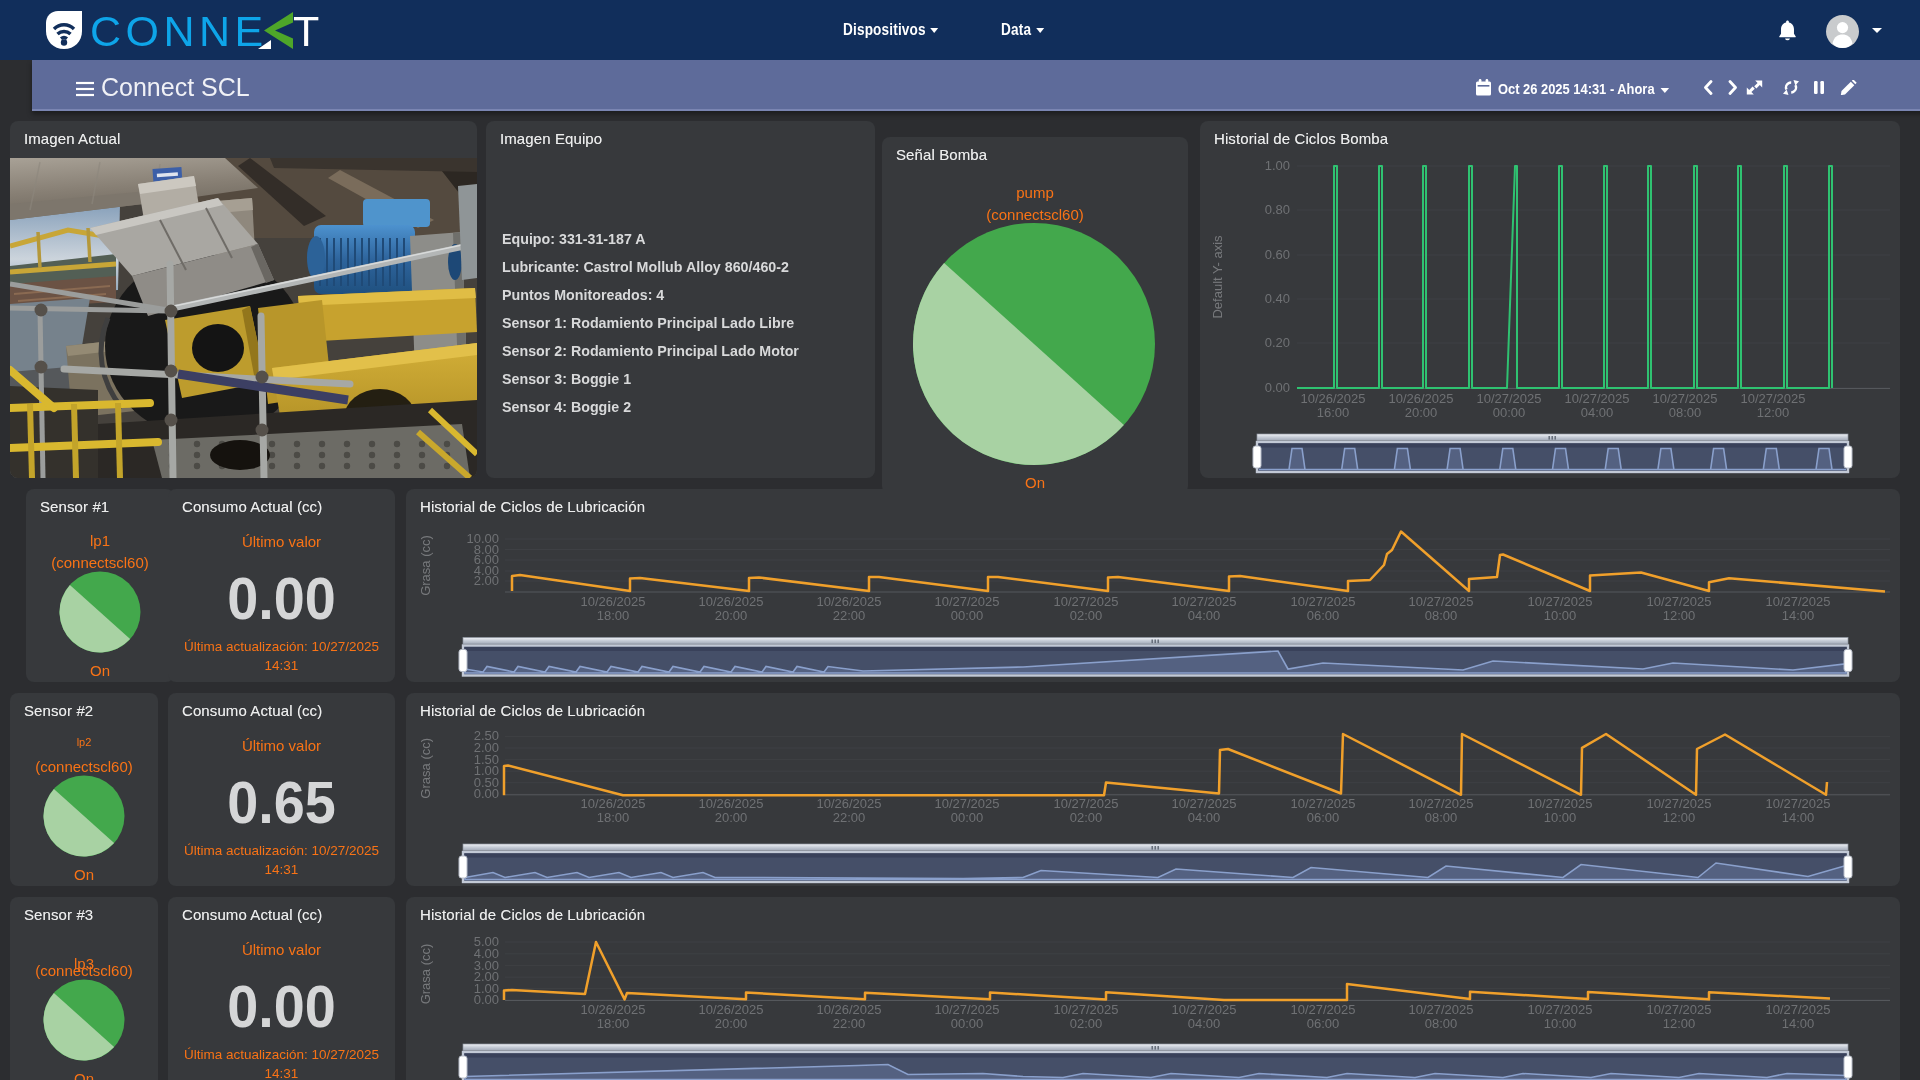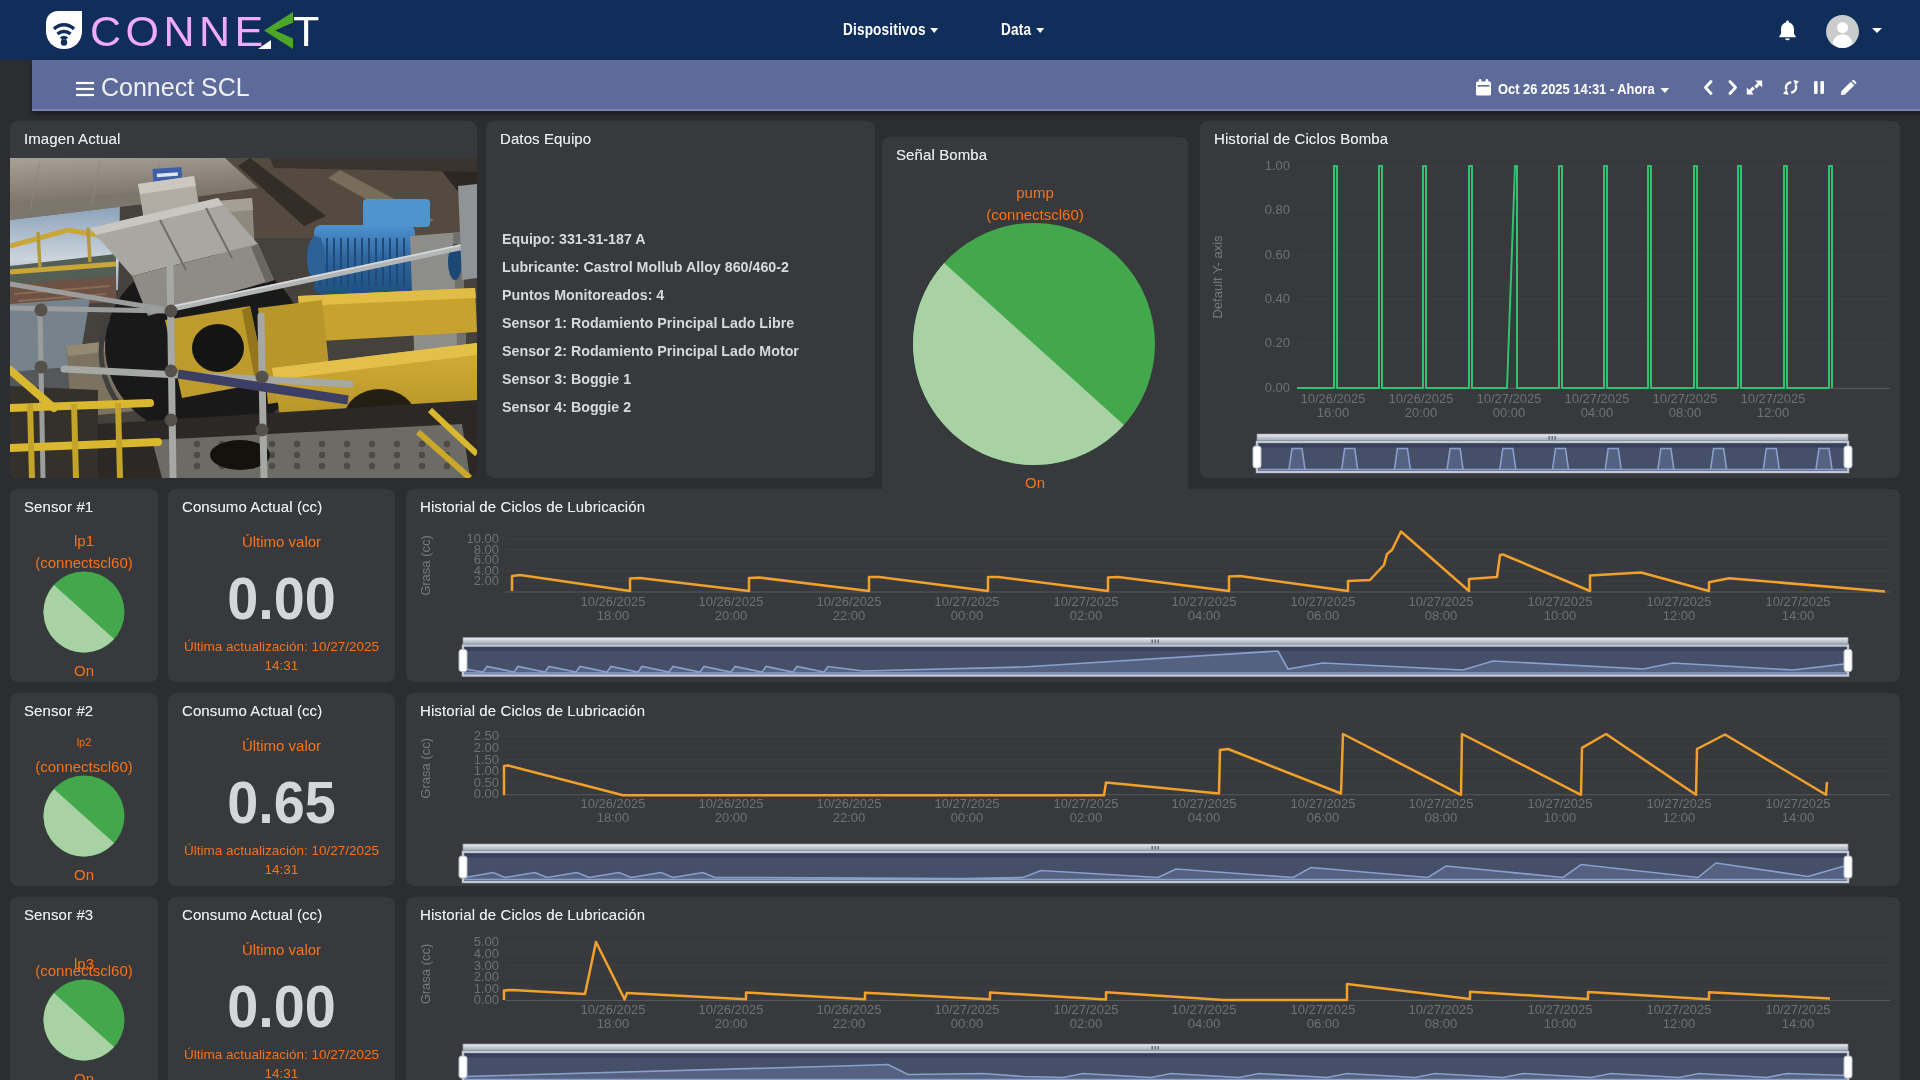--- a/index.html
+++ b/index.html
@@ -23,21 +23,21 @@
 <div id="navbar">
 <svg class="abs" style="left:46px;top:11px" width="290" height="40" viewBox="0 0 290 40">
       <path d="M36,0 L36,20 C36,30.5 28.5,38 18,38 C7.5,38 0,30.5 0,20 L0,12 C0,5 5,0 12,0 Z" fill="#fff"></path>
       <g fill="none" stroke="#112e5b" stroke-width="3.4">
         <path d="M8,18 A14,14 0 0 1 28,18"></path>
         <path d="M11.5,23 A9.5,9.5 0 0 1 24.5,23"></path>
         <path d="M15,27.6 A5,5 0 0 1 21,27.6"></path>
       </g>
       <circle cx="18" cy="31.5" r="3.2" fill="#112e5b"></circle>
     </svg>
-<span class="abs" style="left:90px;top:7px;color:#f0abfc;font-size:43px;letter-spacing:4.5px;font-weight:normal">CONNE</span>
+<span class="abs" style="left:90px;top:7px;color:#0ea5e9;font-size:43px;letter-spacing:4.5px;font-weight:normal">CONNE</span>
 <svg class="abs" style="left:254px;top:12px" width="41" height="37" viewBox="0 0 41 37">
 <path d="M39,0 L10,18.5 L39,37 L39,26.5 L21,18.5 L39,10.5 Z" fill="#4ea629"></path>
 <path d="M4,37 L17,37 L17,28 Z" fill="#fff"></path>
 </svg>
 <span class="abs" style="left:293px;top:7px;color:#fff;font-size:43px;font-weight:normal">T</span>
 <span class="abs navlink" style="left:843px;top:20px">Dispositivos<span class="caret"></span></span>
 <span class="abs navlink" style="left:1001px;top:20px">Data<span class="caret"></span></span>
 <svg class="abs" style="left:1777px;top:19px" width="21" height="24" viewBox="0 0 24 26">
       <path d="M12,1 C12.9,1 13.6,1.7 13.6,2.6 L13.6,3.3 C17,4.1 19.4,7.1 19.4,10.8 L19.4,16.2 L21.4,19.2 Q21.8,20 21,20 L3,20 Q2.2,20 2.6,19.2 L4.6,16.2 L4.6,10.8 C4.6,7.1 7,4.1 10.4,3.3 L10.4,2.6 C10.4,1.7 11.1,1 12,1 Z" fill="#fff"></path>
       <path d="M9.2,21.5 L14.8,21.5 A2.9,2.9 0 0 1 9.2,21.5 Z" fill="#fff"></path>
@@ -266,21 +266,21 @@
       <g stroke="#c3a42a" stroke-width="6">
         <line x1="20" y1="246" x2="22" y2="320"></line>
         <line x1="64" y1="246" x2="66" y2="320"></line>
         <line x1="108" y1="245" x2="110" y2="320"></line>
       </g>
       <line x1="420" y1="252" x2="467" y2="296" stroke="#d9b82f" stroke-width="6"></line>
       <line x1="408" y1="274" x2="460" y2="320" stroke="#c9a82c" stroke-width="6"></line>
     </svg>
 </div>
 <div class="panel" style="left:486px;top:121px;width:389px;height:357px">
-<div class="ptitle">Datos Equipo</div>
+<div class="ptitle">Imagen Equipo</div>
 <div class="abs" style="left:16px;top:104px;font-size:15px;font-weight:bold;color:#d8d9da;line-height:28px;transform:scaleX(.95);transform-origin:left top">
 Equipo: 331-31-187 A<br>
 Lubricante: Castrol Mollub Alloy 860/460-2<br>
 Puntos Monitoreados: 4<br>
 Sensor 1: Rodamiento Principal Lado Libre<br>
 Sensor 2: Rodamiento Principal Lado Motor<br>
 Sensor 3: Boggie 1<br>
 Sensor 4: Boggie 2
 </div>
   </div>
@@ -335,21 +335,21 @@
       <rect x="348.5" y="315" width="1.4" height="3.6" fill="#5f6673"></rect>
       <rect x="351.5" y="315" width="1.4" height="3.6" fill="#5f6673"></rect>
       <rect x="354.5" y="315" width="1.4" height="3.6" fill="#5f6673"></rect>
       <rect x="57" y="321" width="591" height="30" fill="#454f68" stroke="#c2c9d6" stroke-width="2.4"></rect>
       <rect x="58.5" y="322.5" width="588" height="4" fill="#39415a"></rect>
       <path d="M59,348.5 L89.0,348.5 L92.0,327.5 h10 L105.0,348.5 L141.7,348.5 L144.7,327.5 h10 L157.7,348.5 L194.4,348.5 L197.4,327.5 h10 L210.4,348.5 L247.1,348.5 L250.1,327.5 h10 L263.1,348.5 L299.8,348.5 L302.8,327.5 h10 L315.8,348.5 L352.5,348.5 L355.5,327.5 h10 L368.5,348.5 L405.2,348.5 L408.2,327.5 h10 L421.2,348.5 L457.9,348.5 L460.9,327.5 h10 L473.9,348.5 L510.6,348.5 L513.6,327.5 h10 L526.6,348.5 L563.3,348.5 L566.3,327.5 h10 L579.3,348.5 L616.0,348.5 L619.0,327.5 h10 L632.0,348.5 L646,348.5 Z" fill="rgba(125,145,195,0.28)" stroke="#8aa0cc" stroke-width="1.6"></path>
       <rect x="53" y="325.0" width="8" height="22" rx="2.5" fill="#fff" stroke="#b6bcc8" stroke-width="1"></rect>
       <rect x="644" y="325.0" width="8" height="22" rx="2.5" fill="#fff" stroke="#b6bcc8" stroke-width="1"></rect>
     </svg>
 </div>
-<div class="panel" style="left:10px;top:489px;width:148px;height:193px">
+<div class="panel" style="left:26px;top:489px;width:148px;height:193px">
     <div class="ptitle">Sensor #1</div>
     <div class="ctr gray" style="left:0;top:43px;width:148px;font-size:15px">lp1</div>
     <div class="ctr gray" style="left:0;top:65px;width:148px;font-size:15px">(connectscl60)</div>
     <svg class="abs" style="left:0;top:82px" width="148" height="82">
       <circle cx="74" cy="41" r="40.5" fill="#43a84c"></circle>
       <path d="M43.9,13.9 A40.5,40.5 0 0 0 104.1,68.1 Z" fill="#a8d2a3"></path>
     </svg>
     <div class="ctr gray" style="left:0;top:173px;width:148px;font-size:15px">On</div>
   </div>
 <div class="panel" style="left:168px;top:489px;width:227px;height:193px">

